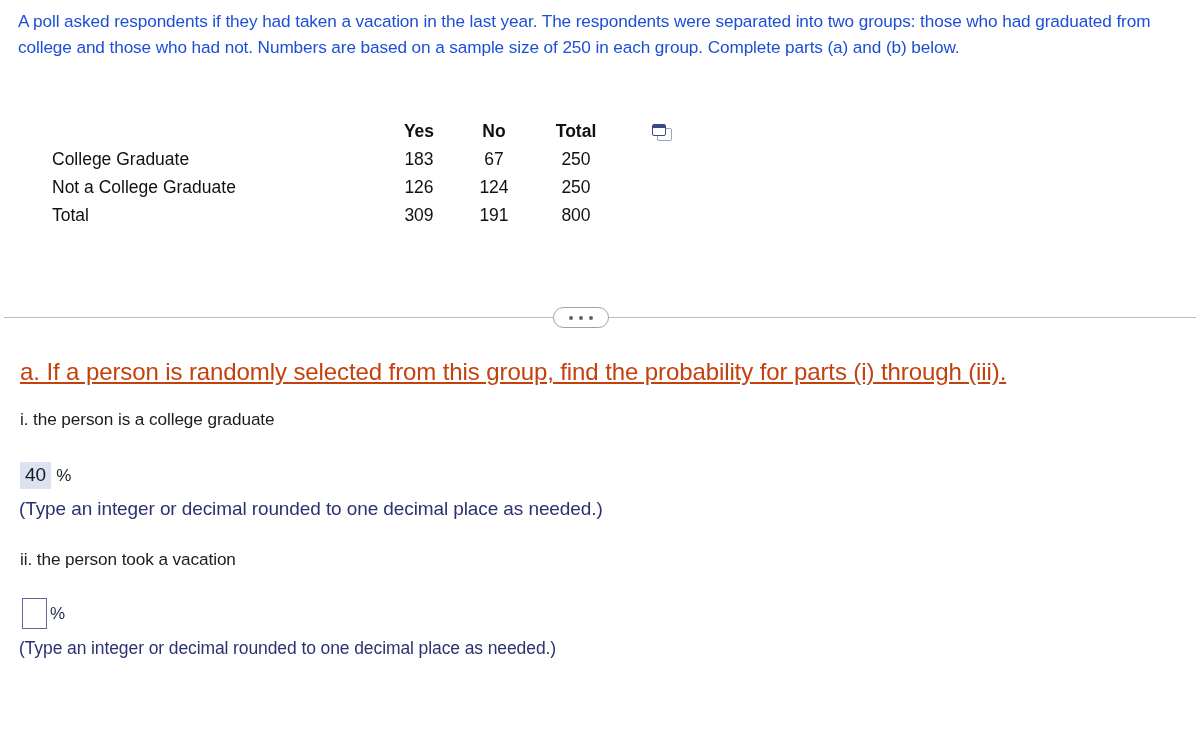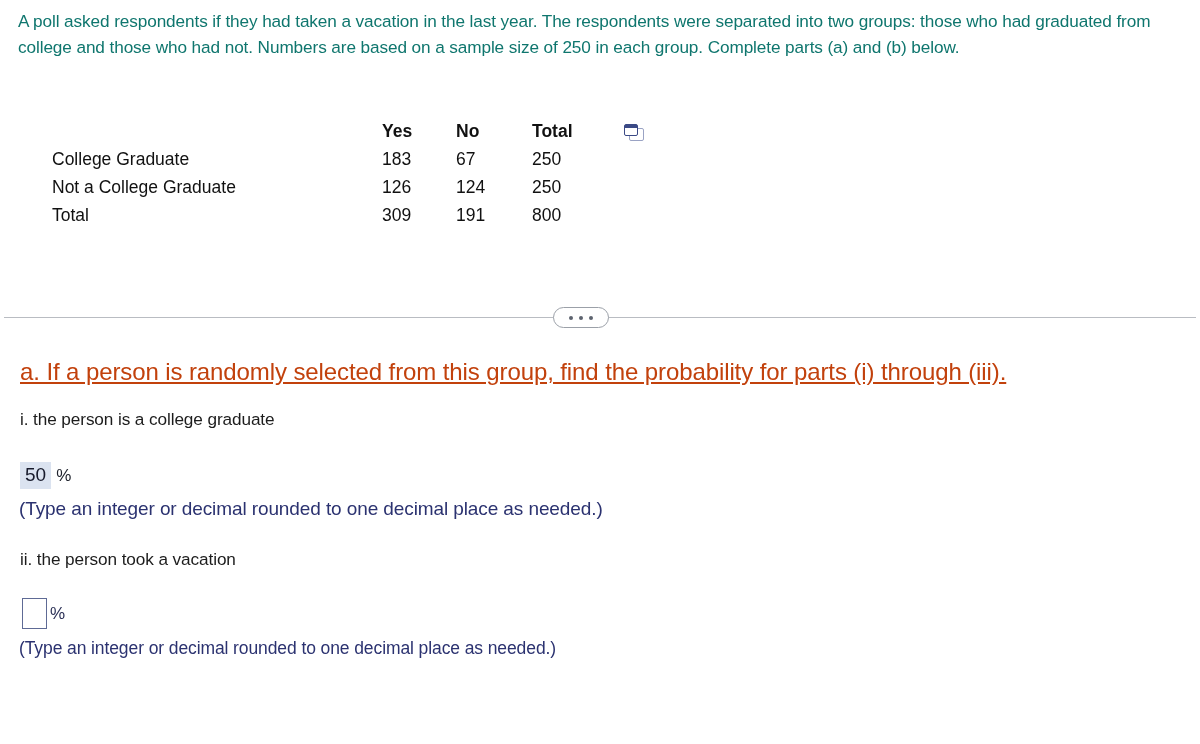--- a/index.html
+++ b/index.html
@@ -17,41 +17,41 @@
   }
 
   
   .intro {
     position: absolute;
     left: 18px;
     top: 8px;
     width: 1172px;
     font-size: 17.2px;
     line-height: 26px;
-    color: #0f766e;
+    color: #1d4ed8;
     letter-spacing: -0.1px;
   }
 
   
   .table-wrap {
     position: absolute;
     left: 52px;
     top: 117px;
     width: 660px;
   }
   table.contingency {
     border-collapse: collapse;
     font-size: 17.5px;
     color: #111;
   }
   table.contingency td, table.contingency th {
     padding: 0;
     border: 0;
     font-weight: normal;
-    text-align: left;
+    text-align: center;
     line-height: 28px;
     white-space: nowrap;
   }
   .col-label { width: 330px; text-align: left !important; font-weight: normal; }
   .col-yes   { width: 74px; }
   .col-no    { width: 76px; }
   .col-total { width: 88px; }
   .col-icon  { width: 80px; }
   .grouphead {
     font-weight: bold !important;
@@ -278,21 +278,21 @@
     <span class="dot"></span>
     <span class="dot"></span>
     <span class="dot"></span>
   </div>
 </div>
 
 <div class="q-a">a. If a person is randomly selected from this group, find the probability for parts (i) through (iii).</div>
 <div class="q-i">i. the person is a college graduate</div>
 
 <div class="ans1">
-  <span class="filled-answer">50</span>
+  <span class="filled-answer">40</span>
   <span class="pct-dark">%</span>
 </div>
 <div class="note1">(Type an integer or decimal rounded to one decimal place as needed.)</div>
 
 <div class="q-ii">ii. the person took a vacation</div>
 
 <div class="ans2">
   <span class="empty-box"></span>
   <span class="pct-navy">%</span>
 </div>

